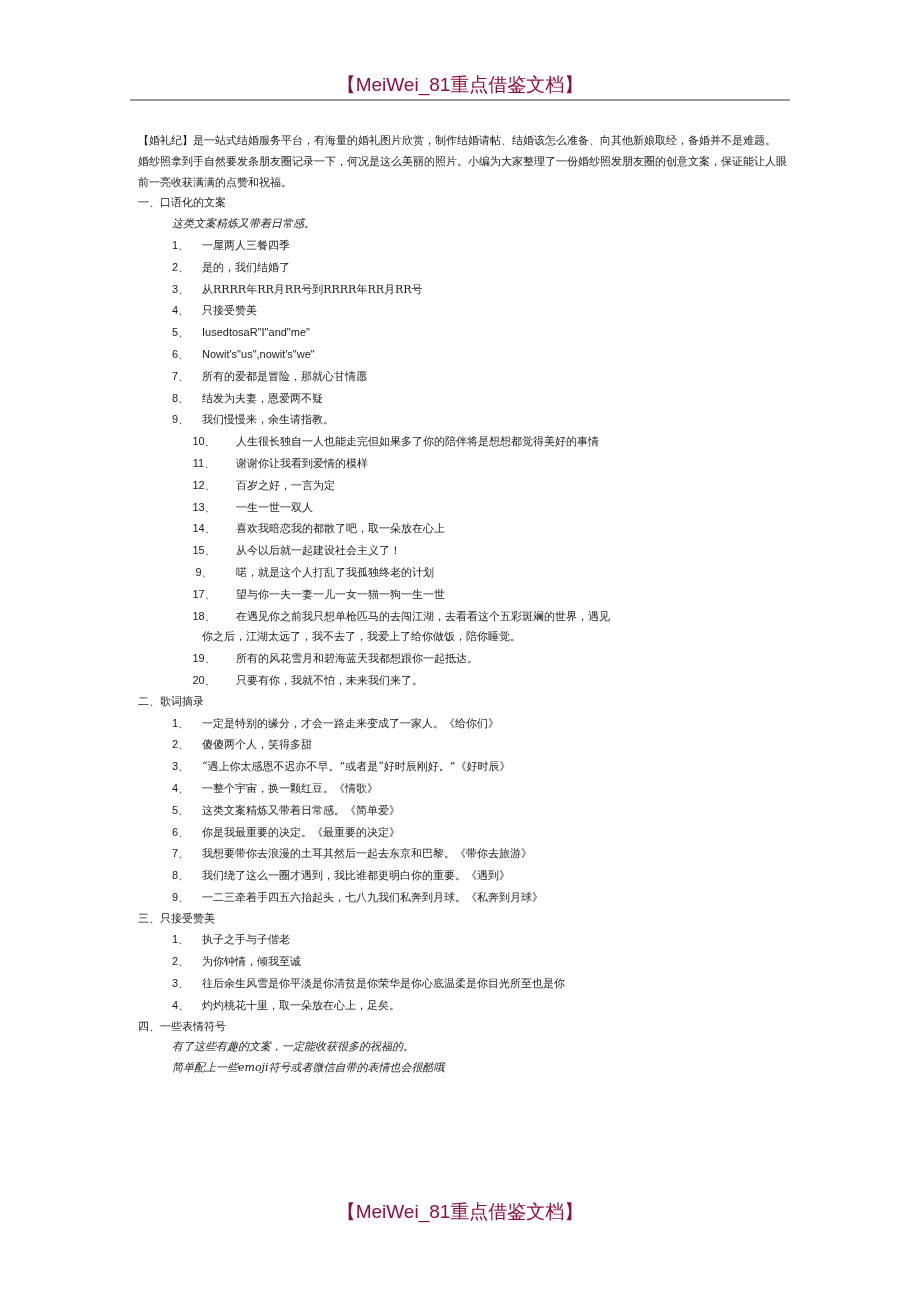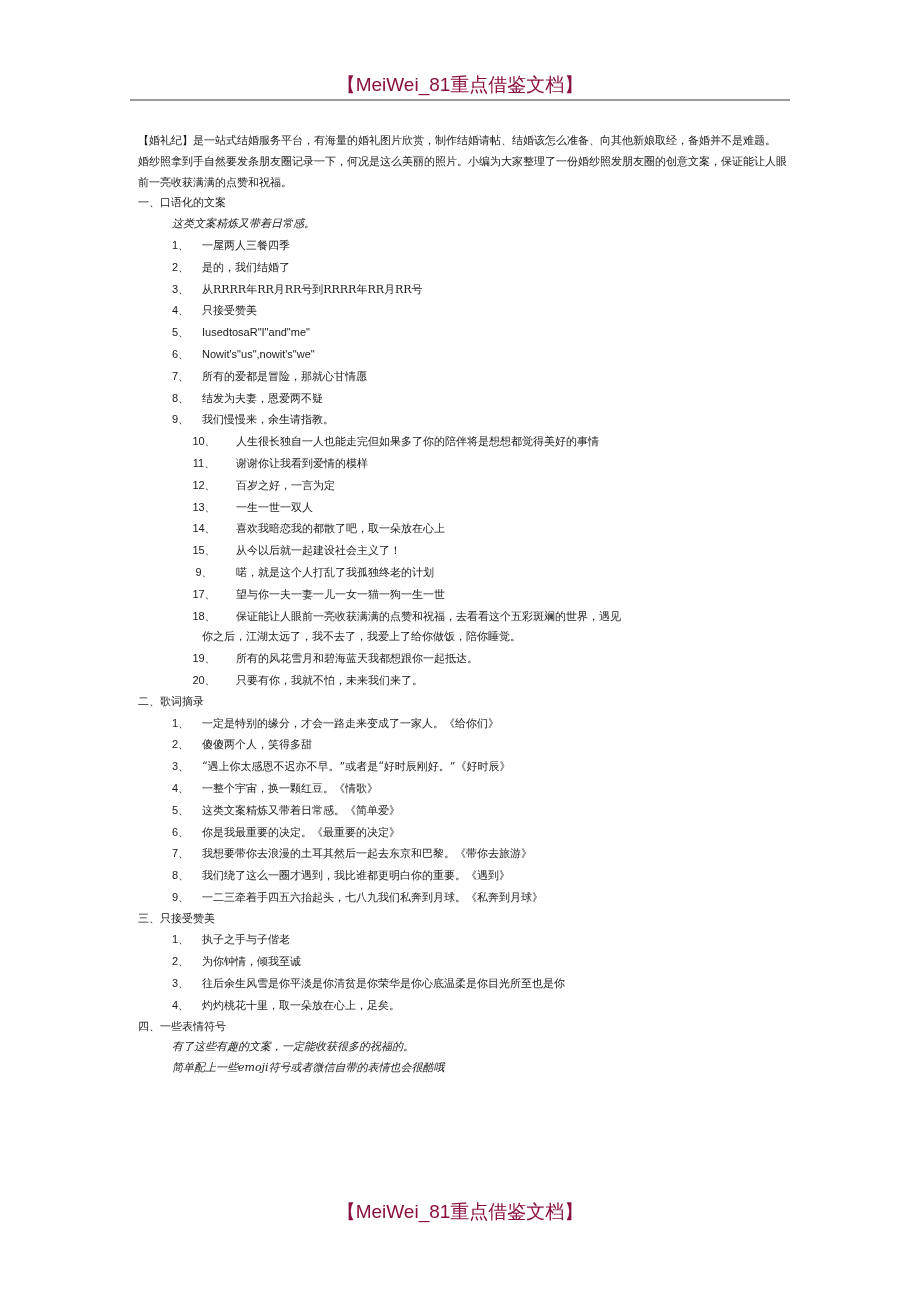--- a/index.html
+++ b/index.html
@@ -81,21 +81,21 @@
       <div class="item">
         <div class="line"><span class="num long">15、</span><span>从今以后就一起建设社会主义了！</span></div>
       </div>
       <div class="item">
         <div class="line"><span class="num long">9、</span><span>喏，就是这个人打乱了我孤独终老的计划</span></div>
       </div>
       <div class="item">
         <div class="line"><span class="num long">17、</span><span>望与你一夫一妻一儿一女一猫一狗一生一世</span></div>
       </div>
       <div class="item-wrap">
-        <div class="line"><span class="num long">18、</span><span>保证能让人眼前一亮收获满满的点赞和祝福，去看看这个五彩斑斓的世界，遇见</span></div>
+        <div class="line"><span class="num long">18、</span><span>在遇见你之前我只想单枪匹马的去闯江湖，去看看这个五彩斑斓的世界，遇见</span></div>
         <div class="line cont">你之后，江湖太远了，我不去了，我爱上了给你做饭，陪你睡觉。</div>
       </div>
       <div class="item">
         <div class="line"><span class="num long">19、</span><span>所有的风花雪月和碧海蓝天我都想跟你一起抵达。</span></div>
       </div>
       <div class="item">
         <div class="line"><span class="num long">20、</span><span>只要有你，我就不怕，未来我们来了。</span></div>
       </div>
     </div>
 

